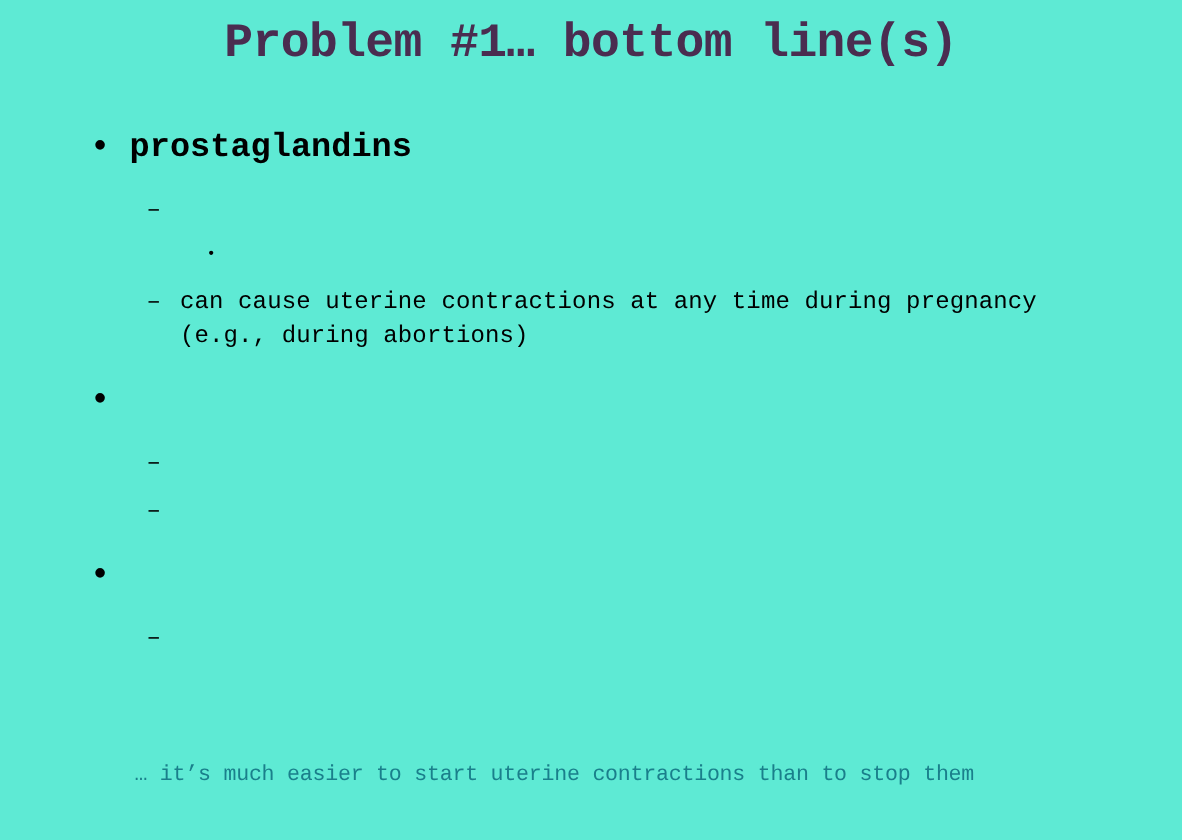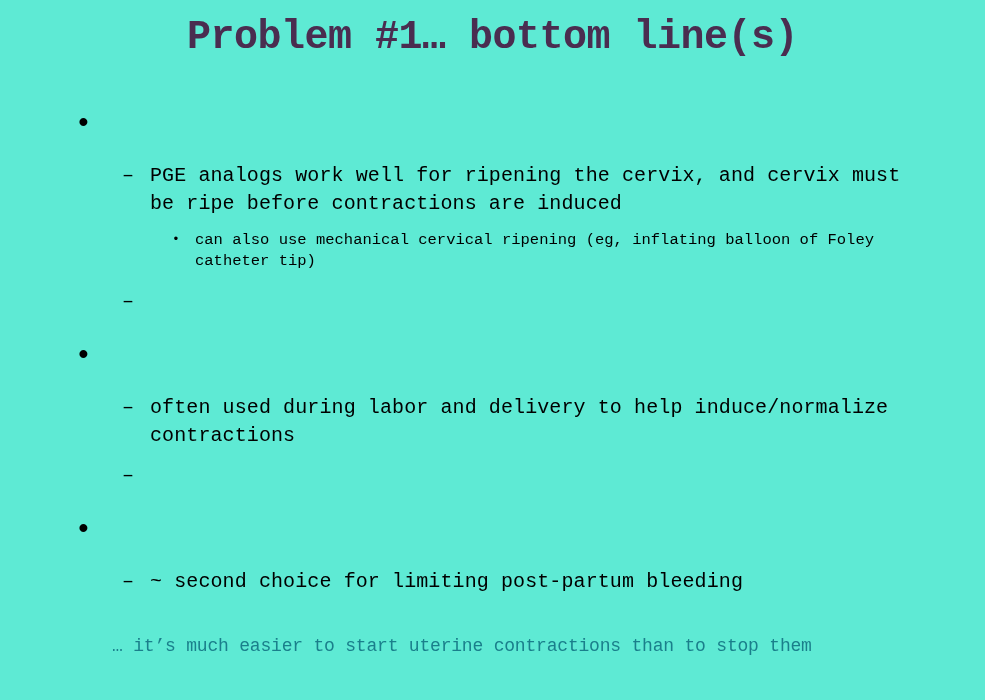--- a/index.html
+++ b/index.html
@@ -63,55 +63,53 @@
 <body>
 
 <div class="slide">
 
   <h1 class="title">Problem #1… bottom line(s)</h1>
 
   <div class="content">
 
     <div class="row l1">
       <span class="m">•</span>
+      <span class="t">prostaglandins</span>
     </div>
 
     <div class="row l2">
       <span class="m">–</span>
-      <span class="t">PGE analogs work well for ripening the cervix, and cervix must be ripe before contractions are induced</span>
     </div>
 
     <div class="row l3">
       <span class="m">•</span>
-      <span class="t">can also use mechanical cervical ripening (eg, inflating balloon of Foley catheter tip)</span>
+    </div>
+
+    <div class="row l2">
+      <span class="m">–</span>
+      <span class="t">can cause uterine contractions at any time during pregnancy (e.g., during abortions)</span>
+    </div>
+
+    <div class="row l1">
+      <span class="m">•</span>
+    </div>
+
+    <div class="row l2">
+      <span class="m">–</span>
     </div>
 
     <div class="row l2">
       <span class="m">–</span>
     </div>
 
     <div class="row l1">
       <span class="m">•</span>
     </div>
 
     <div class="row l2">
       <span class="m">–</span>
-      <span class="t">often used during labor and delivery to help induce/normalize contractions</span>
-    </div>
-
-    <div class="row l2">
-      <span class="m">–</span>
-    </div>
-
-    <div class="row l1">
-      <span class="m">•</span>
-    </div>
-
-    <div class="row l2">
-      <span class="m">–</span>
-      <span class="t">~ second choice for limiting post-partum bleeding</span>
     </div>
 
   </div>
 
   <div class="footer">… it’s much easier to start uterine contractions than to stop them</div>
 
 </div>
 
 </body></html>

